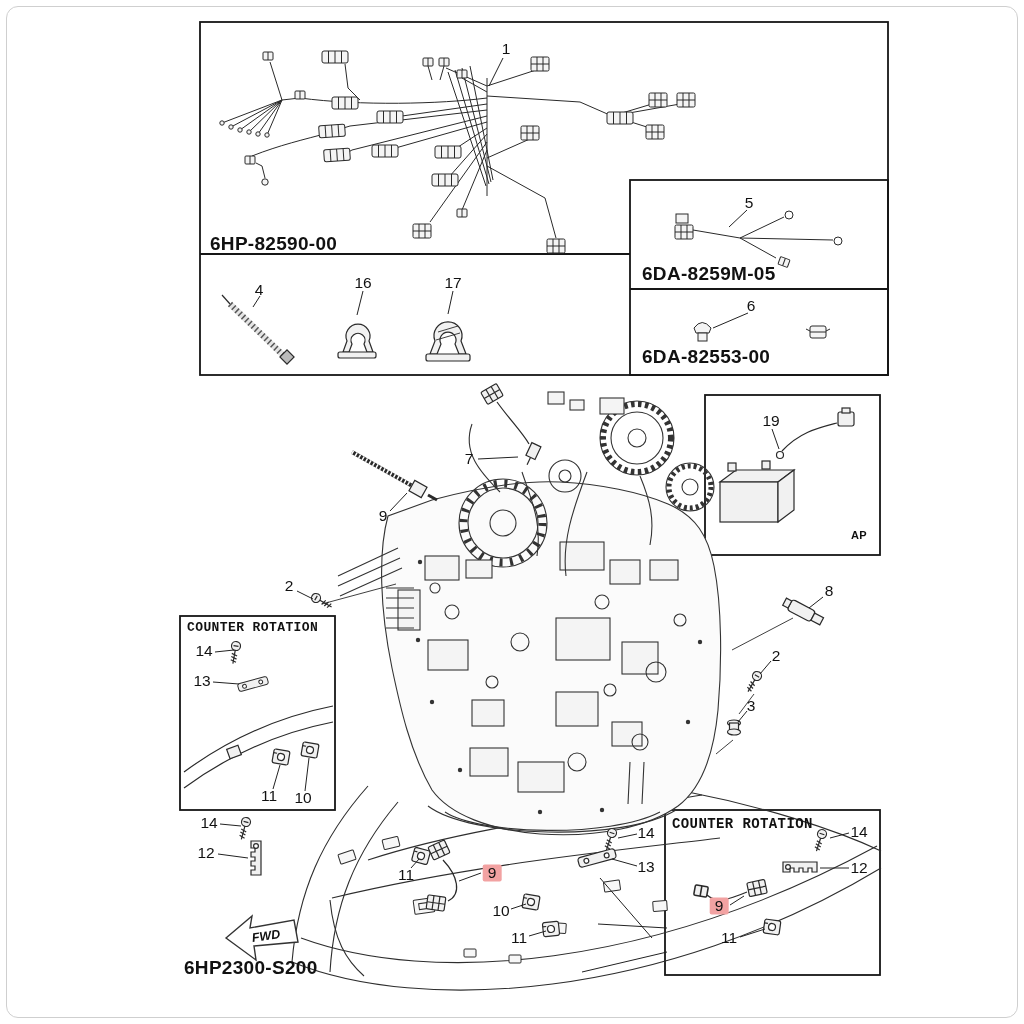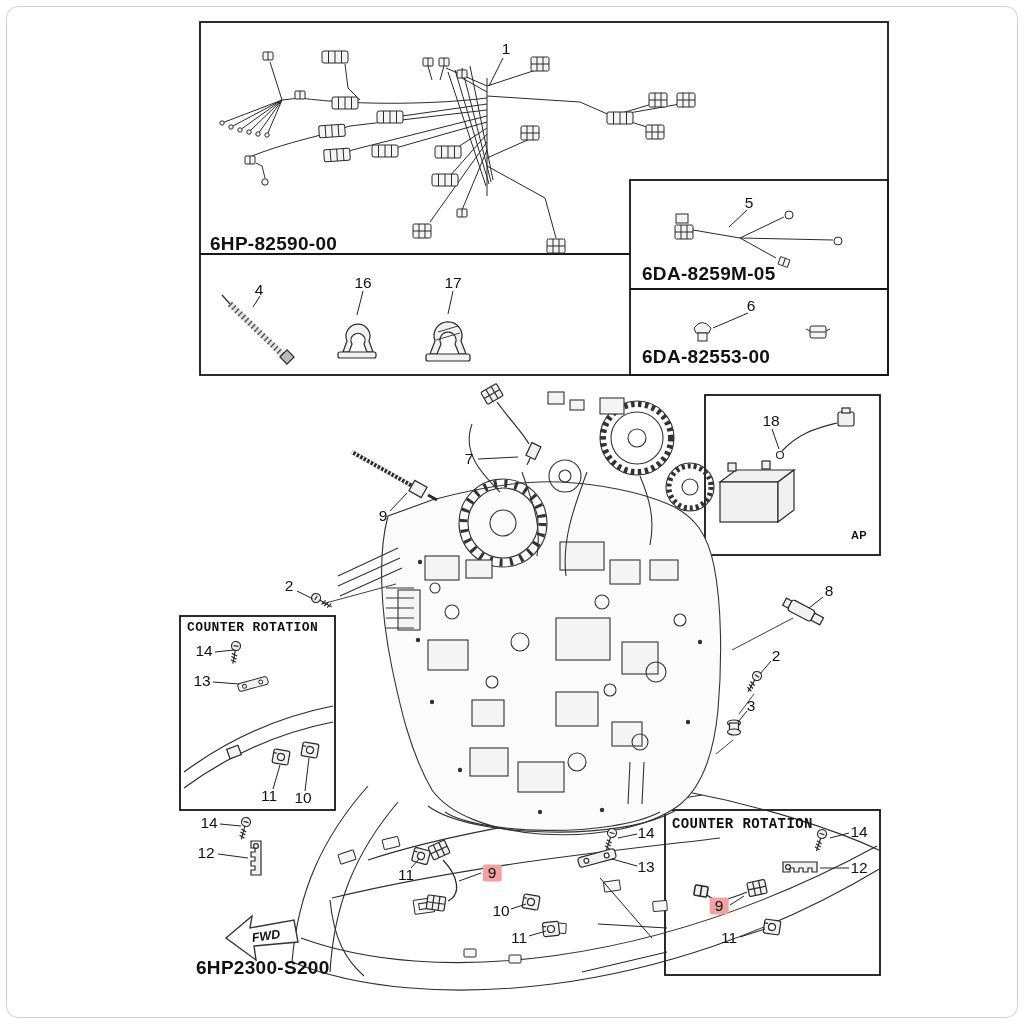--- a/index.html
+++ b/index.html
@@ -398,35 +398,35 @@
     </g>
 
     <g stroke="#333" stroke-width="1.4" fill="#fff">
       <polygon points="226,938 252,916 250,928 294,920 298,942 254,946 256,960"></polygon>
     </g>
   </svg>
 
   <div class="txt pn" style="left:210px;top:233px">6HP-82590-00</div>
   <div class="txt pn" style="left:642px;top:263px">6DA-8259M-05</div>
   <div class="txt pn" style="left:642px;top:346px">6DA-82553-00</div>
-  <div class="txt pn" style="left:196px;top:957px">6HP2300-S200</div>
+  <div class="txt pn" style="left:184px;top:957px">6HP2300-S200</div>
   <div class="txt pn ap" style="left:851px;top:529px">AP</div>
   <div class="txt box-title" style="left:187px;top:620px">COUNTER ROTATION</div>
   <div class="txt box-title" style="left:672px;top:816px;font-size:14px">COUNTER ROTATION</div>
   <div class="txt fwd" style="left:266px;top:936px">FWD</div>
 
   <div class="txt callout" style="left:506px;top:49px">1</div>
   <div class="txt callout" style="left:259px;top:290px">4</div>
   <div class="txt callout" style="left:363px;top:283px">16</div>
   <div class="txt callout" style="left:453px;top:283px">17</div>
   <div class="txt callout" style="left:749px;top:203px">5</div>
   <div class="txt callout" style="left:751px;top:306px">6</div>
   <div class="txt callout" style="left:469px;top:459px">7</div>
   <div class="txt callout" style="left:383px;top:516px">9</div>
-  <div class="txt callout" style="left:771px;top:421px">18</div>
+  <div class="txt callout" style="left:771px;top:421px">19</div>
   <div class="txt callout" style="left:289px;top:586px">2</div>
   <div class="txt callout" style="left:829px;top:591px">8</div>
   <div class="txt callout" style="left:776px;top:656px">2</div>
   <div class="txt callout" style="left:751px;top:706px">3</div>
   <div class="txt callout" style="left:204px;top:651px">14</div>
   <div class="txt callout" style="left:202px;top:681px">13</div>
   <div class="txt callout" style="left:269px;top:796px">11</div>
   <div class="txt callout" style="left:303px;top:798px">10</div>
   <div class="txt callout" style="left:209px;top:823px">14</div>
   <div class="txt callout" style="left:206px;top:853px">12</div>

